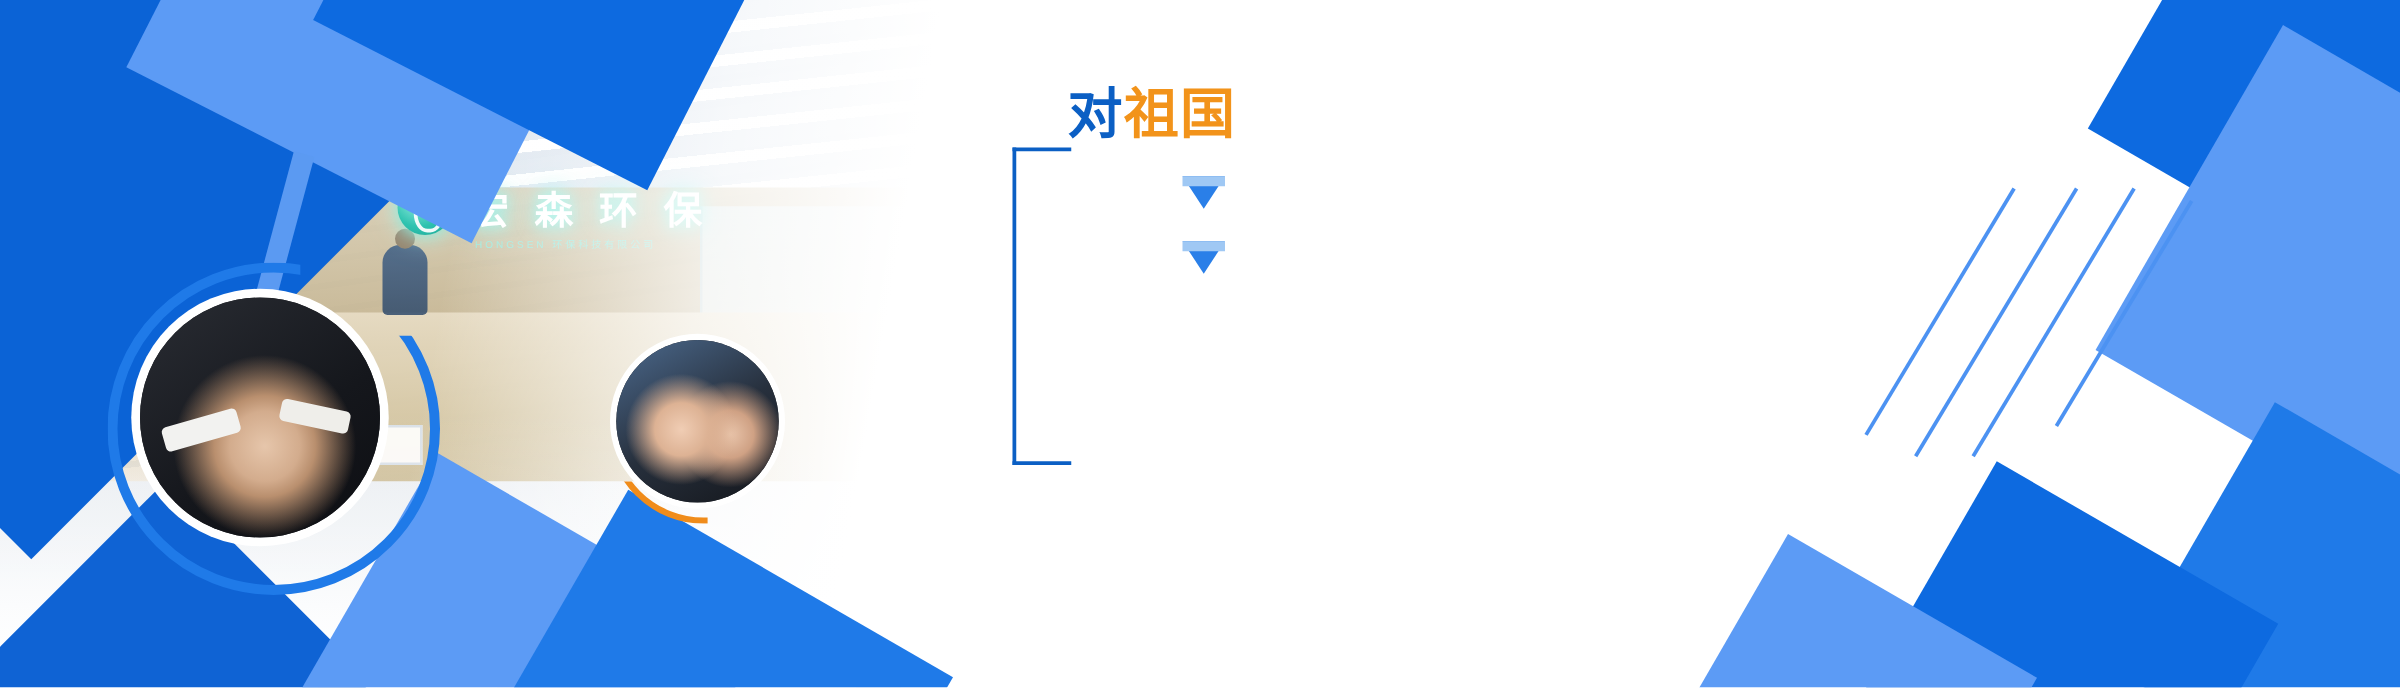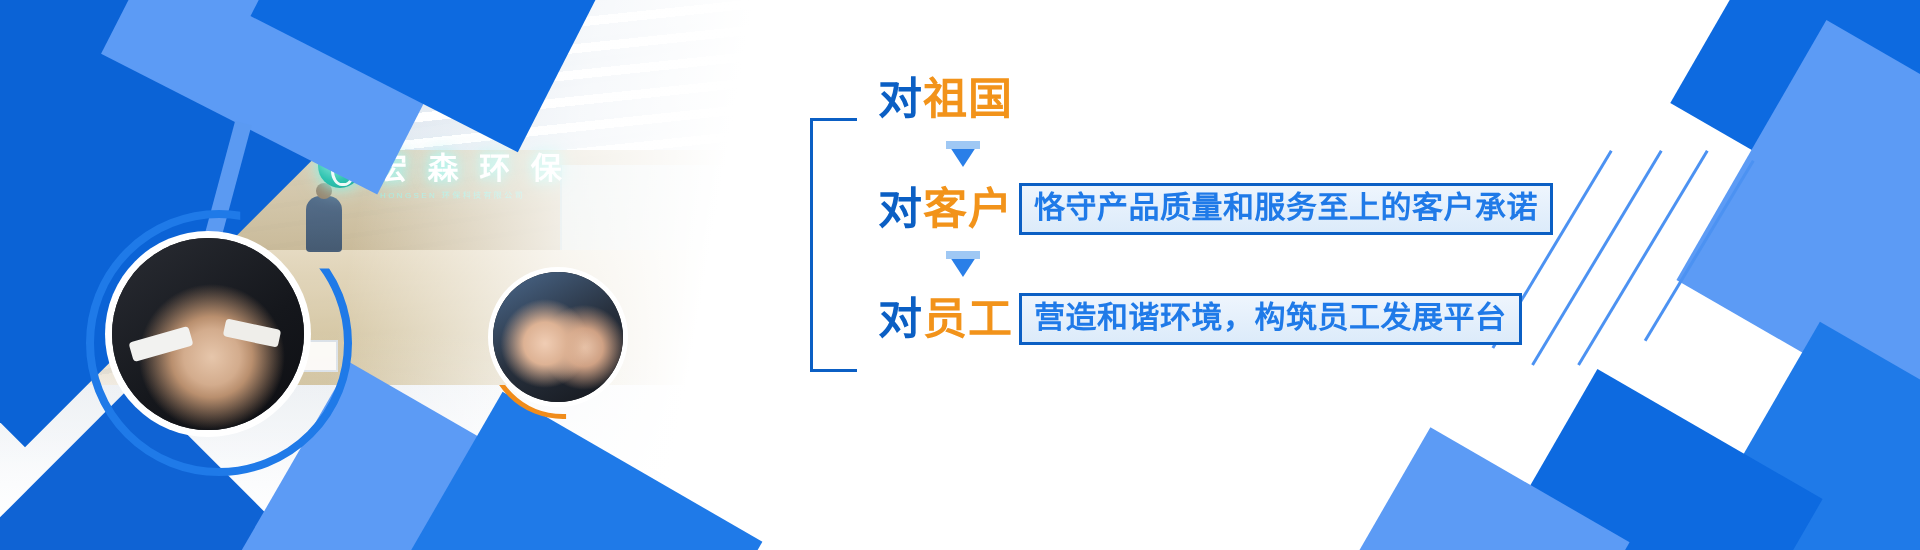--- a/index.html
+++ b/index.html
@@ -262,23 +262,22 @@
     border-top:3px solid #0b5fc4;
     border-bottom:3px solid #0b5fc4;
   }
   .rows{
     position:absolute;
     left:54px; top:0;
     width:846px;
   }
   .row{
     display:flex;
-    align-items:center;
+    align-items:flex-start;
     height:58px;
-    margin-left:24px;
   }
   .row-lead{
     font-size:44px;
     font-weight:700;
     line-height:1;
     white-space:nowrap;
     letter-spacing:1px;
   }
   .lead-blue{color:#0b5fc4;}
   .lead-orange{color:#f2931a;}
@@ -378,30 +377,22 @@
     <div class="rows">
 
       <div class="row">
         <span class="row-lead"><span class="lead-blue">对</span><span class="lead-orange">祖国</span></span>
       </div>
 
       <div class="arrow-row">
         <span class="arrow"></span>
       </div>
 
-      <div class="row">
-        <span class="row-lead"><span class="lead-blue">对</span><span class="lead-orange">客户</span></span>
-        <span class="row-box">恪守产品质量和服务至上的客户承诺</span>
-      </div>
 
       <div class="arrow-row">
         <span class="arrow"></span>
       </div>
 
-      <div class="row">
-        <span class="row-lead"><span class="lead-blue">对</span><span class="lead-orange">员工</span></span>
-        <span class="row-box">营造和谐环境，构筑员工发展平台</span>
-      </div>
 
     </div>
   </div>
 
 </div>
 
 </body></html>

